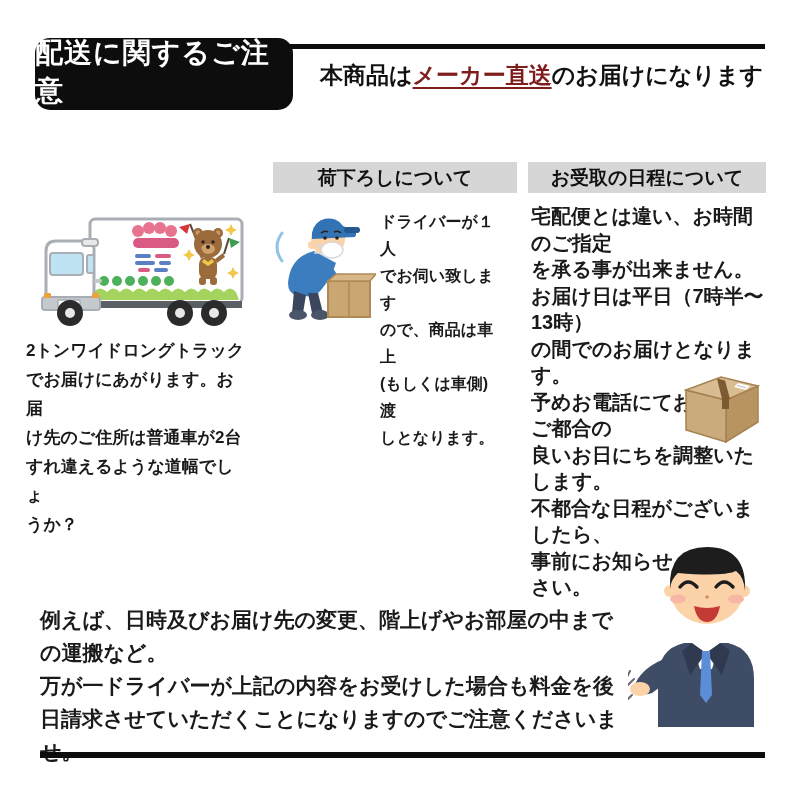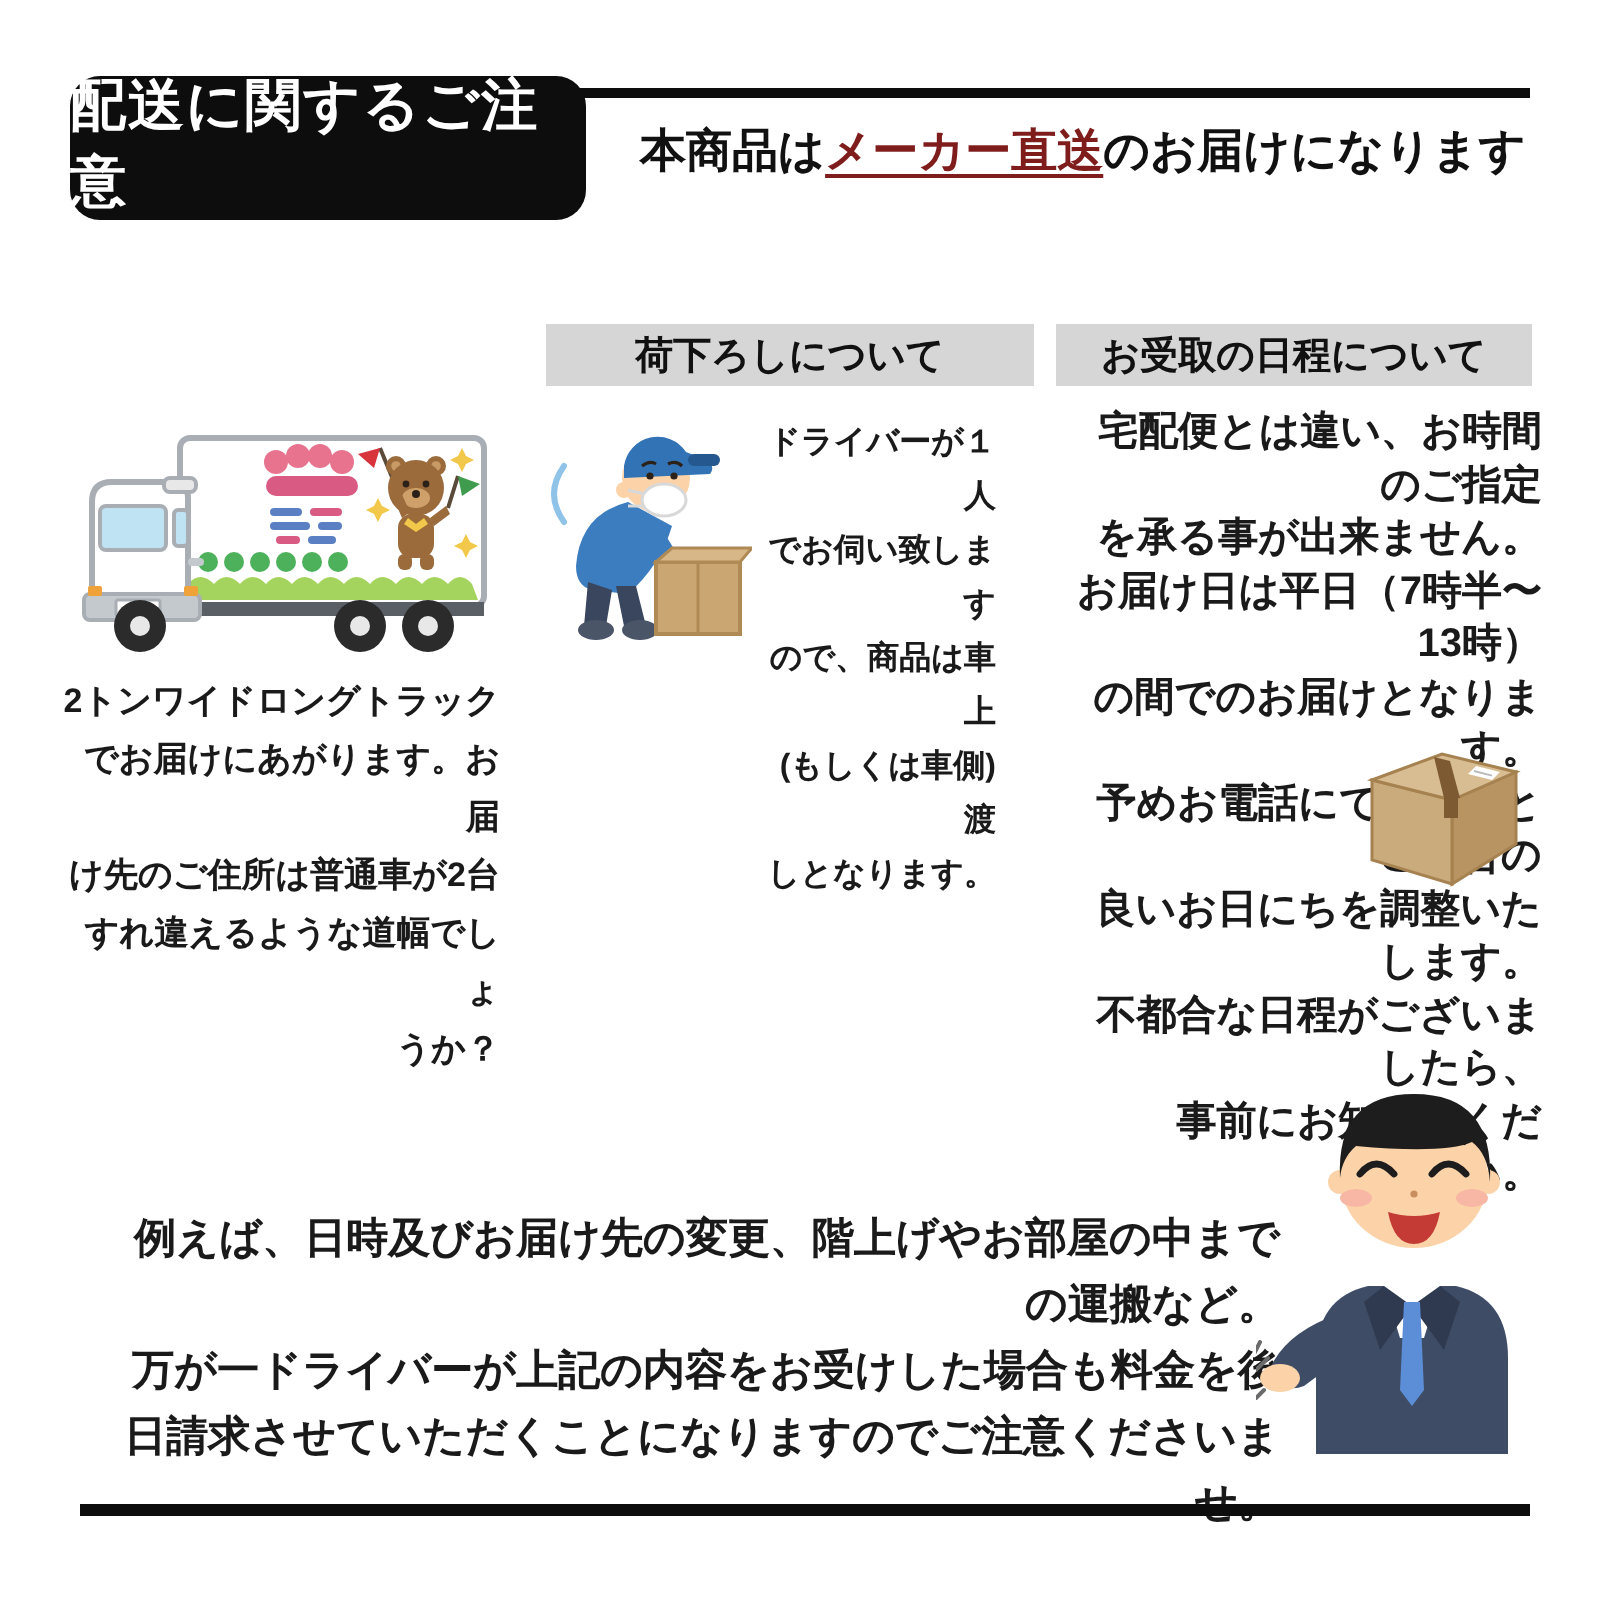--- a/index.html
+++ b/index.html
@@ -1,21 +1,21 @@
 <!DOCTYPE html>
 <html><head>
 <meta charset="utf-8">
 <style>
   html,body{margin:0;padding:0;background:#fff;}
   .frame{
     position:relative;width:800px;height:800px;background:#ffffff;
     font-family:"Liberation Sans",sans-serif;color:#1a1a1a;overflow:hidden;
   }
   .abs{position:absolute;}
-  .preline{white-space:pre-line;text-align:right;}
+  .preline{white-space:pre-line;}
 
   
   .top-rule{left:262px;top:44px;width:503px;height:5px;background:#0d0d0d;}
   .title-box{
     left:35px;top:38px;width:258px;height:72px;background:#0d0d0d;border-radius:15px;
     display:flex;align-items:flex-end;justify-content:center;
   }
   .title-box span{color:#ffffff;font-size:28px;font-weight:700;letter-spacing:1px;}
   .subtitle{left:320px;top:60px;font-size:23px;font-weight:700;color:#111;}
   .subtitle .hl{color:#7f1d1d;text-decoration:underline;text-underline-offset:4px;}

